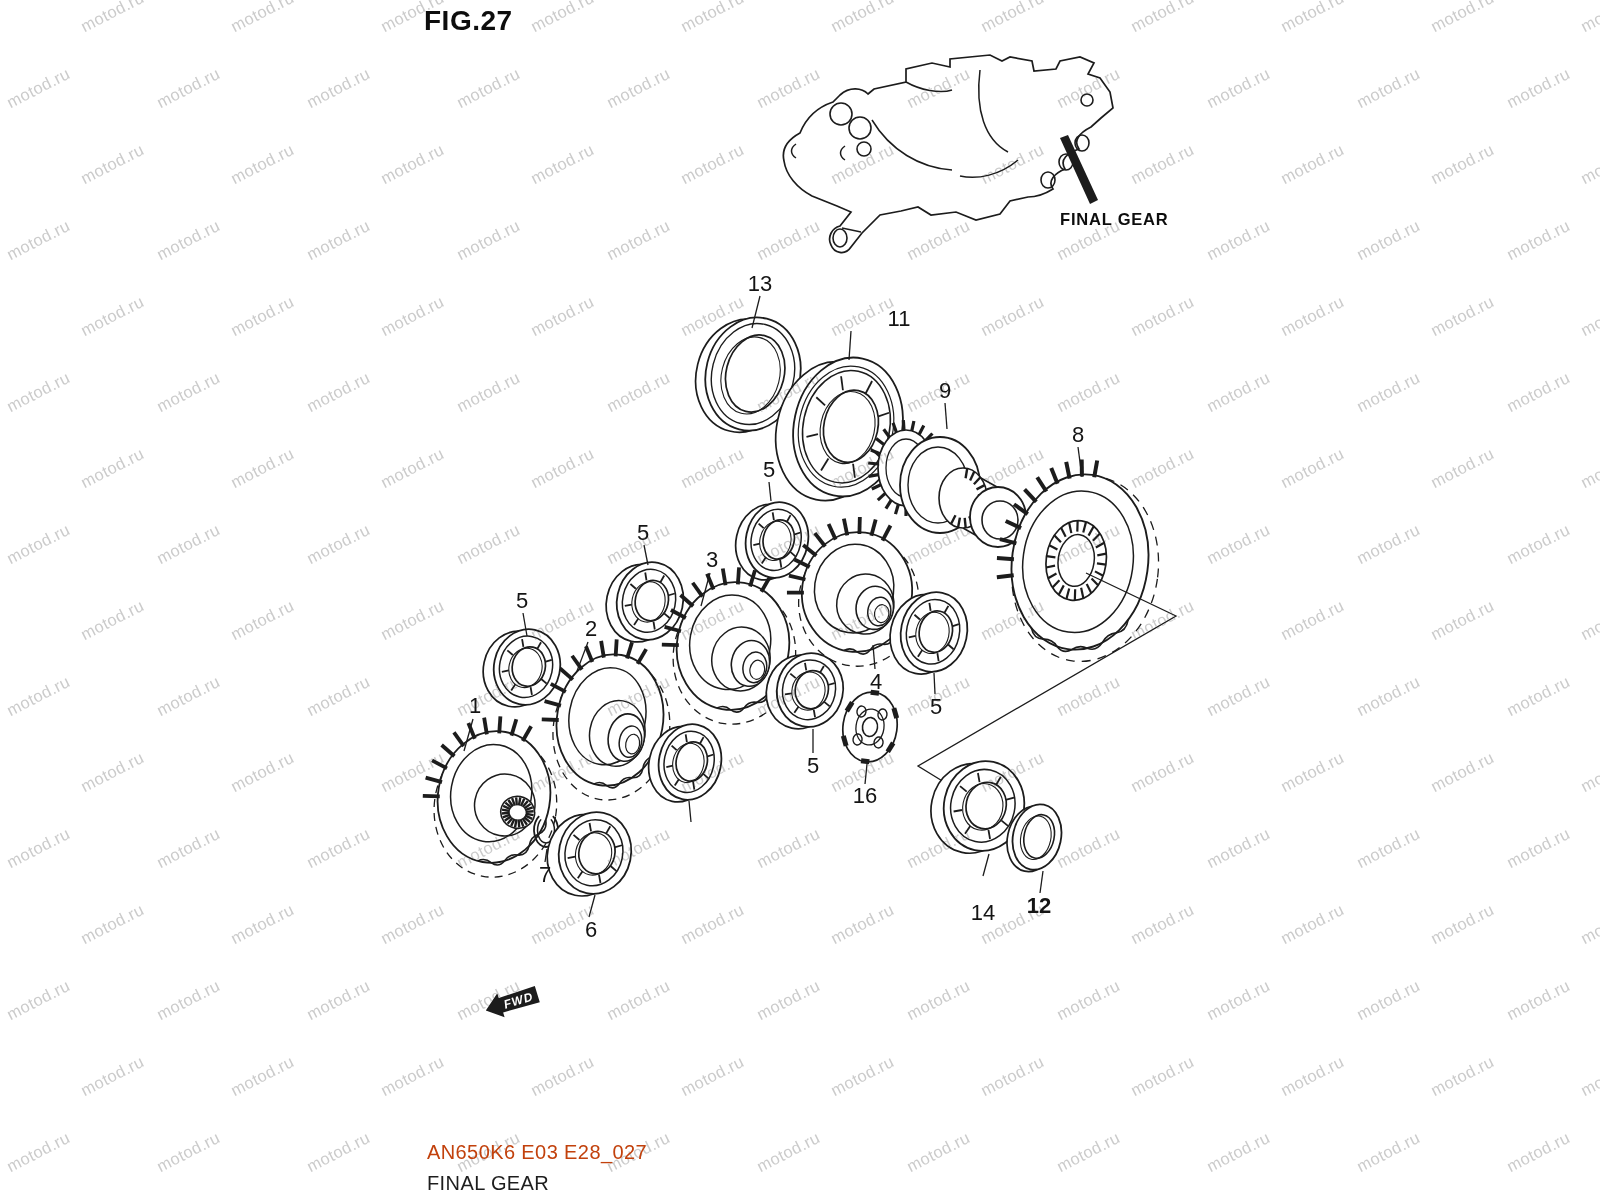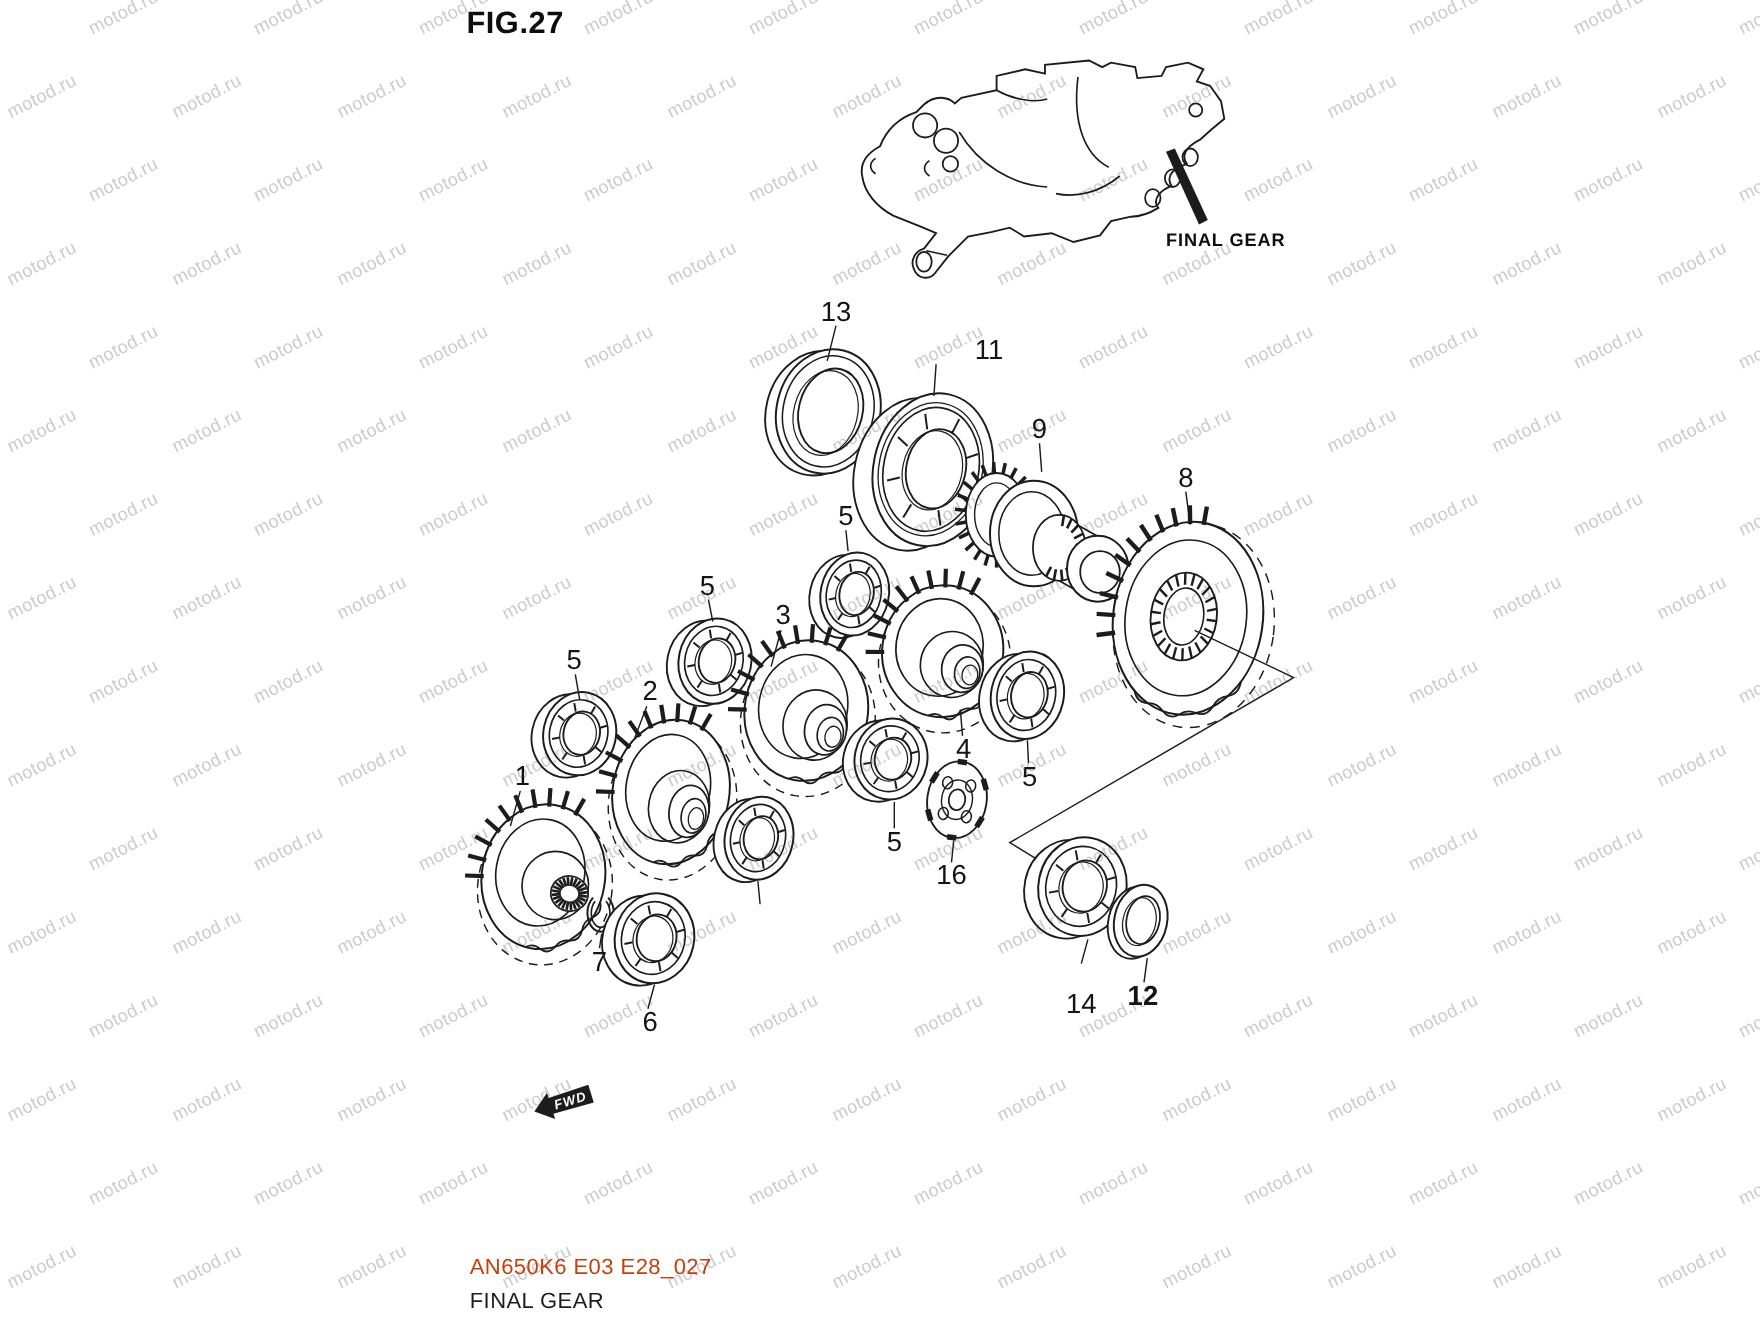--- a/index.html
+++ b/index.html
@@ -5,21 +5,21 @@
   html,body{margin:0;padding:0;background:#fff}
   .stage{position:relative;width:1600px;height:1200px;background:#fff;overflow:hidden;
          font-family:"Liberation Sans",sans-serif;color:#111}
   #wm-layer{position:absolute;left:0;top:0;width:100%;height:100%;mix-blend-mode:darken;pointer-events:none;z-index:3}
   #wm-layer span{position:absolute;font-size:16.5px;letter-spacing:.4px;white-space:nowrap;
                  transform:rotate(-27deg);transform-origin:0 50%;font-family:"Liberation Sans",sans-serif}
   #art{position:absolute;left:0;top:0;z-index:2}
   .txt-layer{position:absolute;left:0;top:0;width:100%;height:100%;z-index:4;pointer-events:none}
   .fig-title{position:absolute;left:424px;top:5px;font-size:28px;font-weight:bold;letter-spacing:.5px;color:#0d0d0d}
   .gear-label{position:absolute;left:1060px;top:210px;font-size:16.5px;font-weight:bold;letter-spacing:.8px;color:#0d0d0d}
-  .callout{position:absolute;transform:translate(-50%,-50%);font-size:25px;color:#141414}
+  .callout{position:absolute;transform:translate(-50%,-50%);font-size:22px;color:#141414}
   .footer-line1{position:absolute;left:427px;top:1141px;font-size:20px;letter-spacing:.4px;color:#c2410c}
   .footer-line2{position:absolute;left:427px;top:1172px;font-size:20px;letter-spacing:.4px;color:#1d1d1d}
 </style>
 </head>
 <body>
 
 <div class="stage">
   <svg id="art" width="1600" height="1200" viewBox="0 0 1600 1200">
       <g>
         <path d="M800,133 C806,118 818,107 833,102 L840,95 C850,86 862,88 868,94 L874,89 L906,82 L906,69 L932,63 L950,67 L950,59 L990,55 L1002,61 L1010,57 L1032,61 L1034,71 L1056,69 L1060,61 L1080,57 L1094,63 L1088,74 L1100,78 L1110,92 L1113,108 L1101,118 L1091,127 C1079,133 1073,141 1079,149 C1068,153 1059,159 1065,169 C1055,173 1047,181 1053,189 C1045,194 1036,197 1028,197 L1010,201 L1000,214 L976,220 L956,212 L931,215 L918,207 L901,211 L880,215 L862,233 L851,247 C845,256 834,253 831,245 C827,237 832,228 840,226 L851,212 L837,206 L812,196 C797,188 786,175 784,161 C781,148 789,139 800,133 Z" fill="#fff" stroke="#1c1c1c" stroke-width="1.7"></path>

